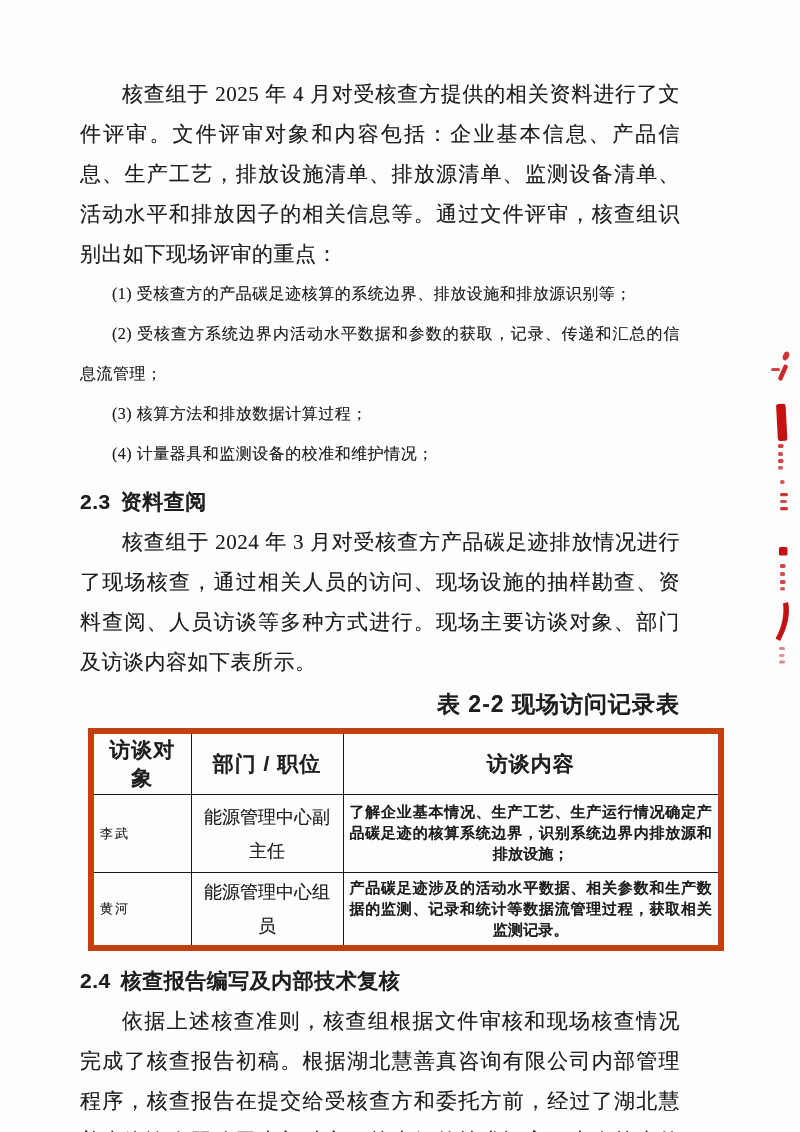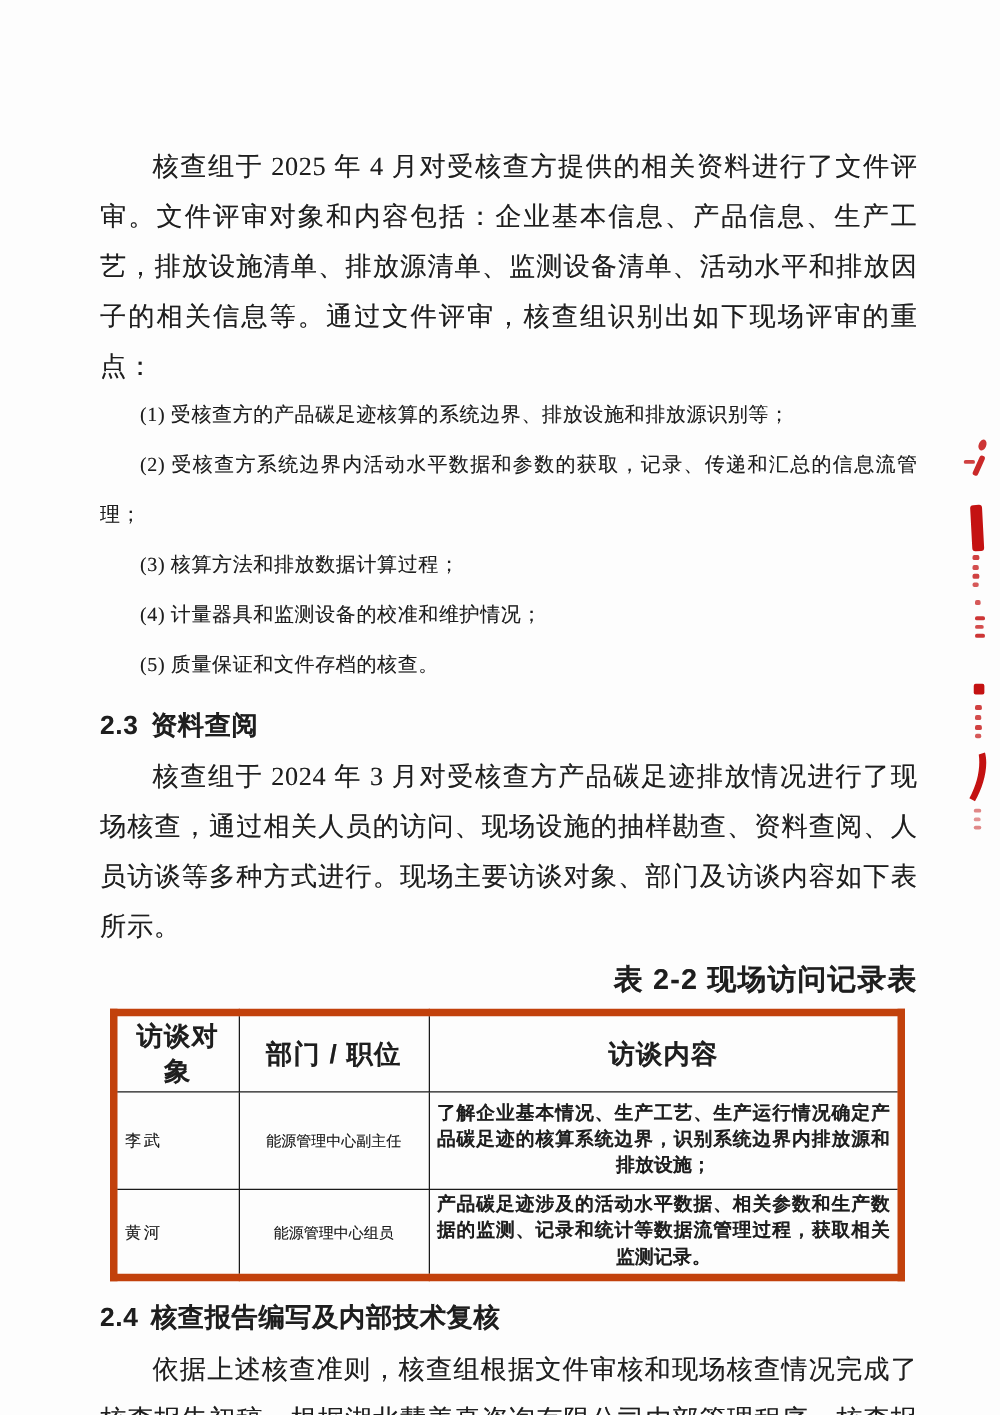--- a/index.html
+++ b/index.html
@@ -6,24 +6,23 @@
   body{
     width:800px;height:1132px;
     background:#fdfdfd;
     font-family:"Liberation Serif","DejaVu Serif",serif;
     color:#1e1e1e;
     position:relative;
     overflow:hidden;
   }
   .page{
     position:absolute;inset:0;
-    padding:74px 66px 0 80px;
+    padding:74px 120px 0 80px;
     box-sizing:border-box;
     text-shadow:0 0 0.4px rgba(20,20,20,0.45);
-    margin-top:39px;
   }
   p.body-par{
     margin:0;
     font-size:21px;
     line-height:40px;
     text-align:justify;
     text-indent:2em;
     letter-spacing:0.5px;
   }
   p.focus-item{
@@ -70,21 +69,21 @@
     font-weight:bold;
     font-size:21px;
     text-align:center;
     height:54px;
     letter-spacing:1px;
   }
   td.cell-name{
     font-size:13px;text-align:left;letter-spacing:2px;
   }
   td.cell-dept{
-    font-size:12px;text-align:center;line-height:34px;
+    font-size:18px;text-align:center;line-height:34px;
   }
   td.cell-content{
     font-size:15px;
     line-height:21px;
     text-align:justify;
     text-align-last:center;
     padding:5px 9px;
     letter-spacing:0.2px;
     font-weight:bold;
   }
@@ -102,21 +101,20 @@
 <body>
 
 <div class="page">
 
   <p class="body-par">核查组于 2025 年 4 月对受核查方提供的相关资料进行了文件评审。文件评审对象和内容包括：企业基本信息、产品信息、生产工艺，排放设施清单、排放源清单、监测设备清单、活动水平和排放因子的相关信息等。通过文件评审，核查组识别出如下现场评审的重点：</p>
 
   <p class="focus-item">(1) 受核查方的产品碳足迹核算的系统边界、排放设施和排放源识别等；</p>
   <p class="focus-item">(2) 受核查方系统边界内活动水平数据和参数的获取，记录、传递和汇总的信息流管理；</p>
   <p class="focus-item">(3) 核算方法和排放数据计算过程；</p>
   <p class="focus-item">(4) 计量器具和监测设备的校准和维护情况；</p>
-  <p class="focus-item">(5) 质量保证和文件存档的核查。</p>
 
   <h3 class="sec-heading">
     <span class="sec-num">2.3</span><span>资料查阅</span>
   </h3>
 
   <p class="body-par">核查组于 2024 年 3 月对受核查方产品碳足迹排放情况进行了现场核查，通过相关人员的访问、现场设施的抽样勘查、资料查阅、人员访谈等多种方式进行。现场主要访谈对象、部门及访谈内容如下表所示。</p>
 
   <p class="tbl-caption">表 2-2 现场访问记录表</p>
 
   <table class="rec-table">

